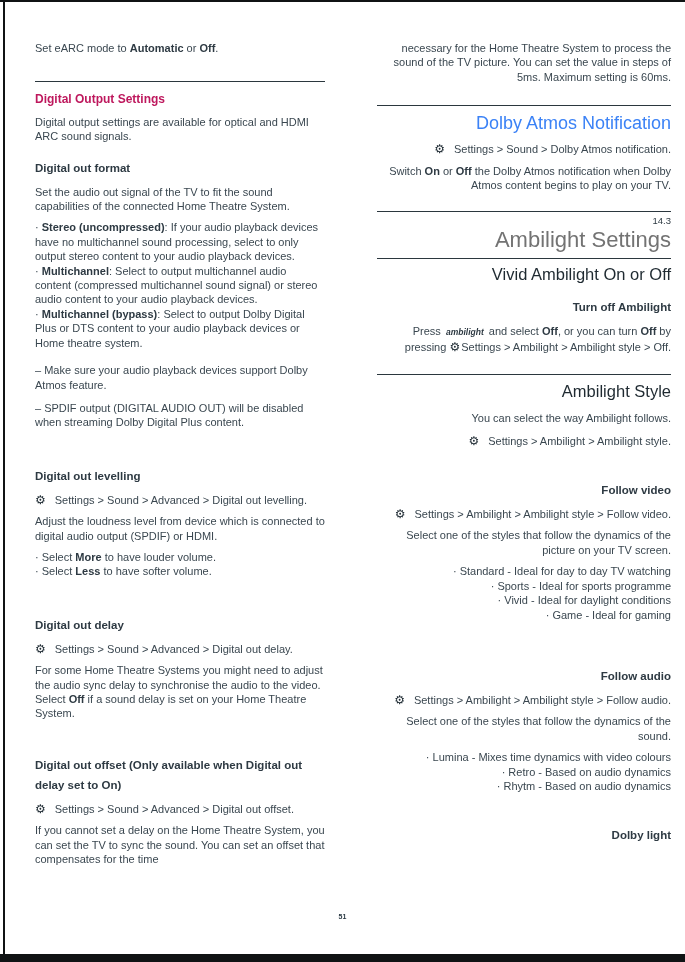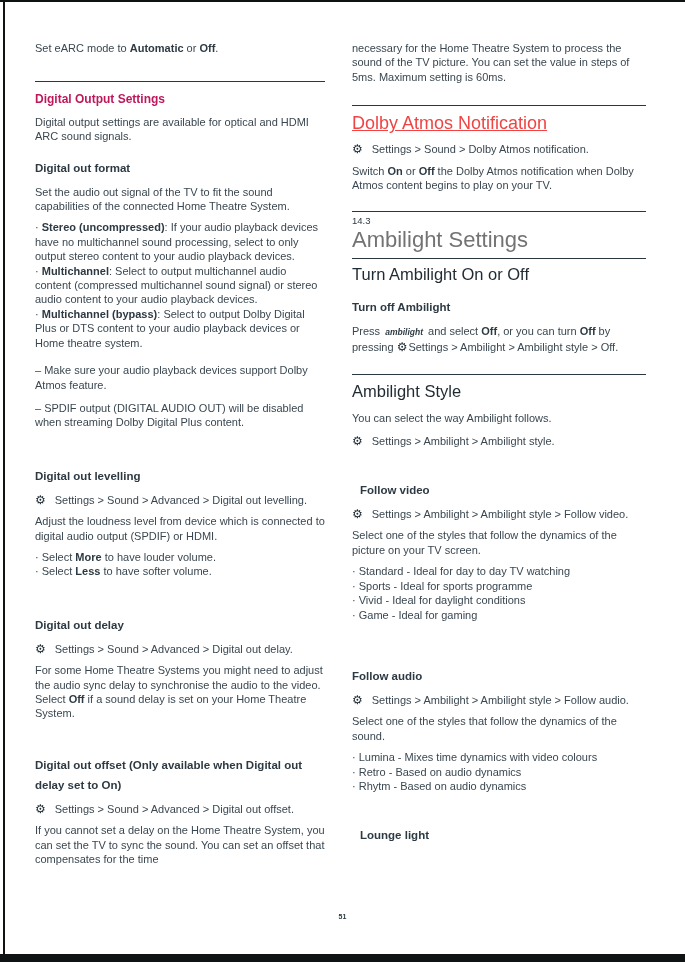--- a/index.html
+++ b/index.html
@@ -7,21 +7,21 @@
     position:relative; width:685px; height:962px; background:#ffffff;
     font-family:"Liberation Sans", sans-serif; color:#3a4750; overflow:hidden;
   }
   
   .border-top   { position:absolute; left:0; top:0; width:685px; height:2px; background:#101314; }
   .border-left  { position:absolute; left:3px; top:0; width:2px; height:962px; background:#101314; }
   .bottom-bar   { position:absolute; left:0; top:954px; width:685px; height:8px; background:#101314; }
 
   .col { position:absolute; top:32px; font-size:11px; line-height:14.4px; }
   .col-left  { left:35px;  width:290px; }
-  .col-right { left:352px; width:294px; }
+  .col-right { left:377px; width:294px;text-align:right; }
 
   p, h1, h2, h3, h4 { margin:0; padding:0; }
   .p    { margin-top:7px; }
   .line { margin:0; }
 
   .rule { border:0; border-top:1px solid #2b373e; margin:0; }
   .rule.mt-lg { margin-top:26px; }
   .rule.mt-md { margin-top:21px; }
   .rule.mt-sm { margin-top:5px; }
   .rule.mt-19 { margin-top:19px; }
@@ -29,21 +29,21 @@
 
   .subtitle { font-size:12px; font-weight:bold; color:#be185d; margin-top:10px; }
   .subhead  { font-size:11.5px; font-weight:bold; color:#2e3a43; line-height:20px; margin-top:14px; }
   .subhead.gap-36 { margin-top:36px; }
   .subhead.gap-34 { margin-top:34px; }
   .subhead.gap-32 { margin-top:32px;padding-left:8px; }
   .subhead.gap-44 { margin-top:44px; }
   .subhead.gap-13 { margin-top:13px; }
 
   .h1 { font-size:22px; line-height:26px; font-weight:400; color:#737373; }
-  .h2 { font-size:18px; line-height:22px; font-weight:400; color:#ef4444; margin-top:6px;text-decoration:underline; }
+  .h2 { font-size:18px; line-height:22px; font-weight:400; color:#3b82f6; margin-top:6px; }
   .h3 { font-size:16.5px; line-height:20px; font-weight:400; color:#1f2a31; }
   .h3.mt-5 { margin-top:5px; }
   .h3.mt-6 { margin-top:6px; }
   .section-num { font-size:9.5px; line-height:12px; color:#2e3a43; margin-top:3px; }
 
   .path { margin-top:7px; }
   .path .gear { margin-right:9px; }
   .gear { font-size:12px; color:#222e36; }
   .gear-inline { font-size:12px; color:#222e36; margin-right:1px; }
 
@@ -108,21 +108,21 @@
     <hr class="rule mt-md">
     <h2 class="h2">Dolby Atmos Notification</h2>
     <p class="path mt-8"><span class="gear">⚙</span><span>Settings &gt; Sound &gt; Dolby Atmos notification.</span></p>
     <p class="p"><span>Switch </span><b>On</b><span> or </span><b>Off</b><span> the Dolby Atmos notification when Dolby Atmos content begins to play on your TV.</span></p>
 
     <hr class="rule mt-19">
     <p class="section-num">14.3</p>
     <h1 class="h1">Ambilight Settings</h1>
     <hr class="rule mt-sm">
 
-    <h3 class="h3 mt-5">Turn Ambilight On or Off</h3>
+    <h3 class="h3 mt-5">Vivid Ambilight On or Off</h3>
     <h4 class="subhead gap-13">Turn off Ambilight</h4>
     <p class="p"><span>Press </span><span class="ambi">ambilight</span><span> and select </span><b>Off</b><span>, or you can turn </span><b>Off</b><span>  by pressing </span><span class="gear-inline">⚙</span><span>Settings &gt; Ambilight &gt; Ambilight style &gt; Off.</span></p>
 
     <hr class="rule mt-20">
     <h3 class="h3 mt-6">Ambilight Style</h3>
     <p class="p mt-10">You can select the way Ambilight follows.</p>
     <p class="path mt-8"><span class="gear">⚙</span><span>Settings &gt; Ambilight &gt; Ambilight style.</span></p>
 
     <h4 class="subhead gap-32">Follow video</h4>
     <p class="path"><span class="gear">⚙</span><span>Settings &gt; Ambilight &gt; Ambilight style &gt; Follow video.</span></p>
@@ -136,18 +136,18 @@
 
     <h4 class="subhead gap-44">Follow audio</h4>
     <p class="path"><span class="gear">⚙</span><span>Settings &gt; Ambilight &gt; Ambilight style &gt; Follow audio.</span></p>
     <p class="p">Select one of the styles that follow the dynamics of the sound.</p>
     <div class="p">
       <p class="line">· Lumina - Mixes time dynamics with video colours</p>
       <p class="line">· Retro - Based on audio dynamics</p>
       <p class="line">· Rhytm - Based on audio dynamics</p>
     </div>
 
-    <h4 class="subhead gap-32">Lounge light</h4>
+    <h4 class="subhead gap-32">Dolby light</h4>
   </div>
 
   <div class="footer">51</div>
   <div class="bottom-bar"></div>
 </div>
 
 </body></html>

